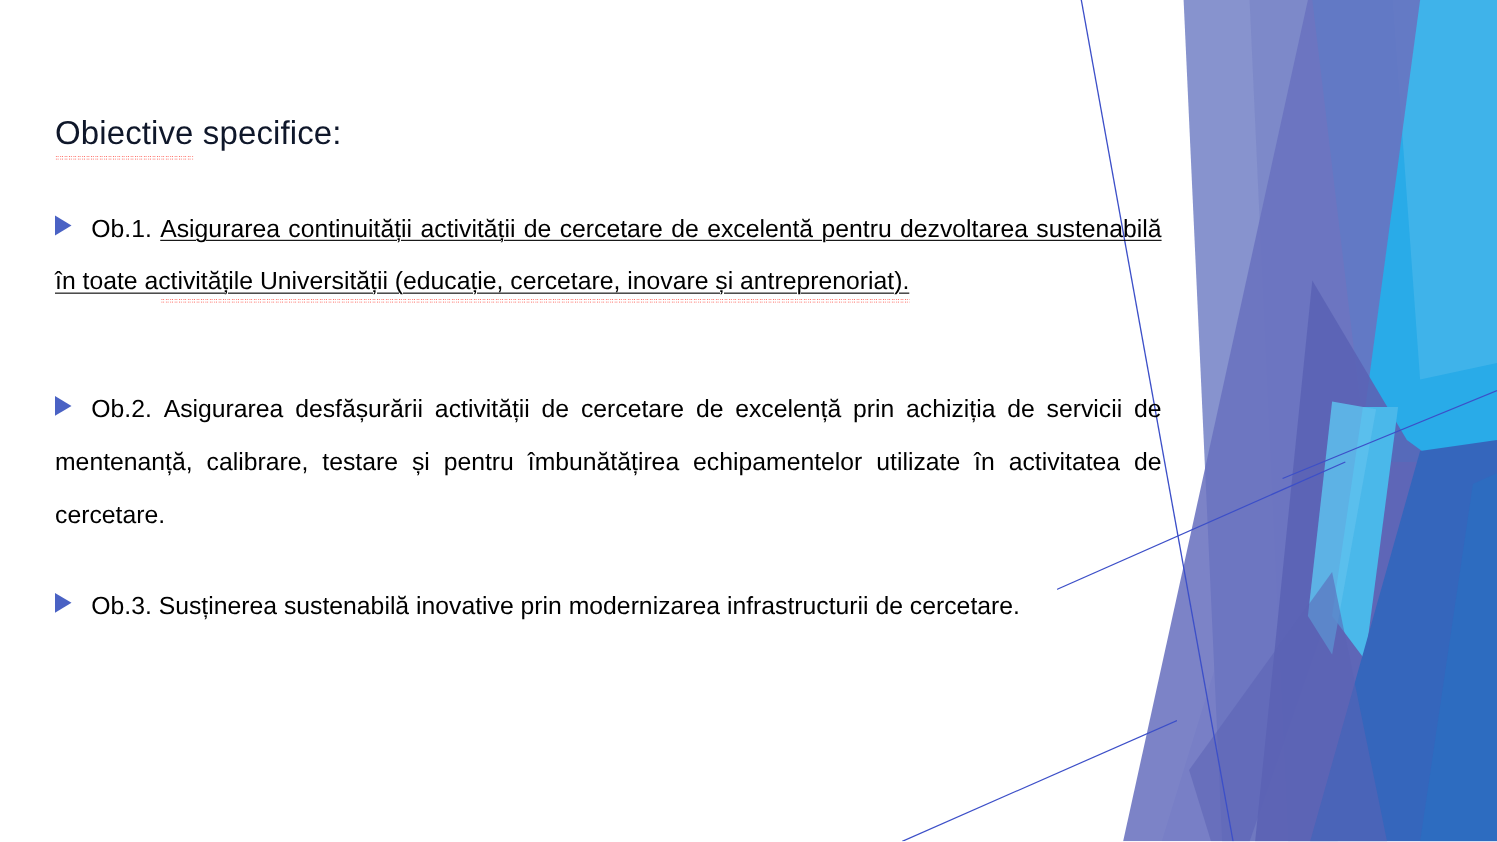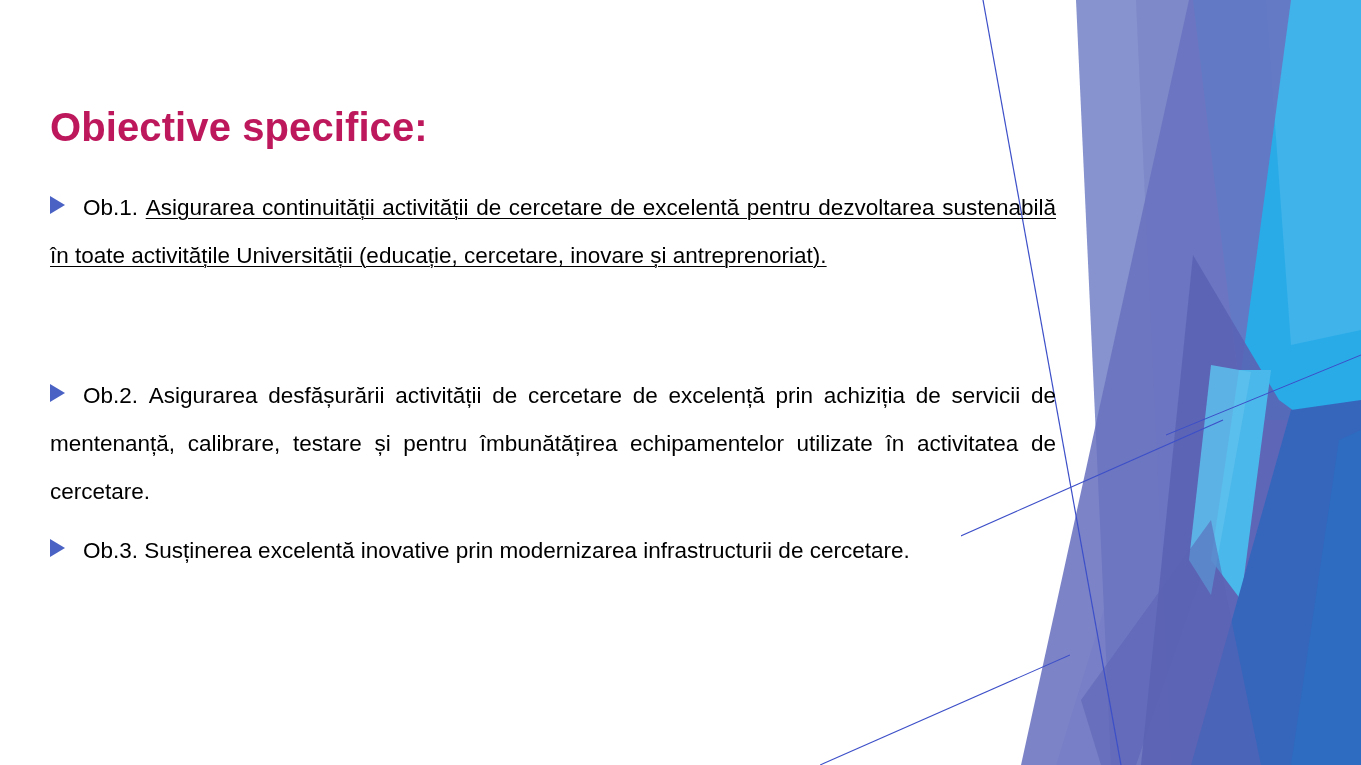--- a/index.html
+++ b/index.html
@@ -32,23 +32,23 @@
     left: 50px;
     top: 0;
     width: 1006px;
     height: 765px;
   }
 
   .slide-title {
     position: absolute;
     left: 0;
     top: 105px;
-    font-size: 40px;
-    font-weight: bold;
-    color: #be185d;
+    font-size: 30px;
+    font-weight: normal;
+    color: #0f172a;
     letter-spacing: 0.1px;
     white-space: nowrap;
   }
   .u-both {
     text-decoration: underline;
     text-decoration-color: #000000;
     text-decoration-thickness: 1px;
     text-underline-offset: 3px;
     position: relative;
   }
@@ -84,21 +84,21 @@
     position: absolute;
     left: 0;
     width: 1006px;
     font-size: 22.5px;
     line-height: 48px;
     color: #000000;
     text-align: justify;
     text-justify: inter-word;
   }
   .para.p1 { top: 184px; }
-  .para.p2 { top: 372px; }
+  .para.p2 { top: 348px; }
   .para.p3 { top: 527px; }
 
   .bullet-glyph {
     display: inline-block;
     width: 0;
     height: 0;
     border-top: 9px solid transparent;
     border-bottom: 9px solid transparent;
     border-left: 15px solid #4a62c4;
     vertical-align: 1px;
@@ -155,17 +155,17 @@
 
     <div class="para p1">
       <span class="bullet-glyph"></span><b class="obnum">Ob.1.</b><span>&nbsp;</span><span class="u-both">Asigurarea continuității activității de cercetare de excelentă pentru dezvoltarea sustenabilă în toate activitățile Universității (educație, cercetare, inovare și antreprenoriat).</span>
     </div>
 
     <div class="para p2">
       <span class="bullet-glyph"></span><b class="obnum">Ob.2.</b><span>&nbsp;</span><span>Asigurarea desfășurării activității de cercetare de excelență prin achiziția de servicii de mentenanță, calibrare, testare și pentru îmbunătățirea echipamentelor utilizate în activitatea de cercetare.</span>
     </div>
 
     <div class="para p3">
-      <span class="bullet-glyph"></span><b class="obnum">Ob.3.</b><span>&nbsp;</span><span>Susținerea excelentă inovative prin modernizarea infrastructurii de cercetare.</span>
+      <span class="bullet-glyph"></span><b class="obnum">Ob.3.</b><span>&nbsp;</span><span>Susținerea sustenabilă inovative prin modernizarea infrastructurii de cercetare.</span>
     </div>
 
   </div>
 </div>
 
 </body></html>

